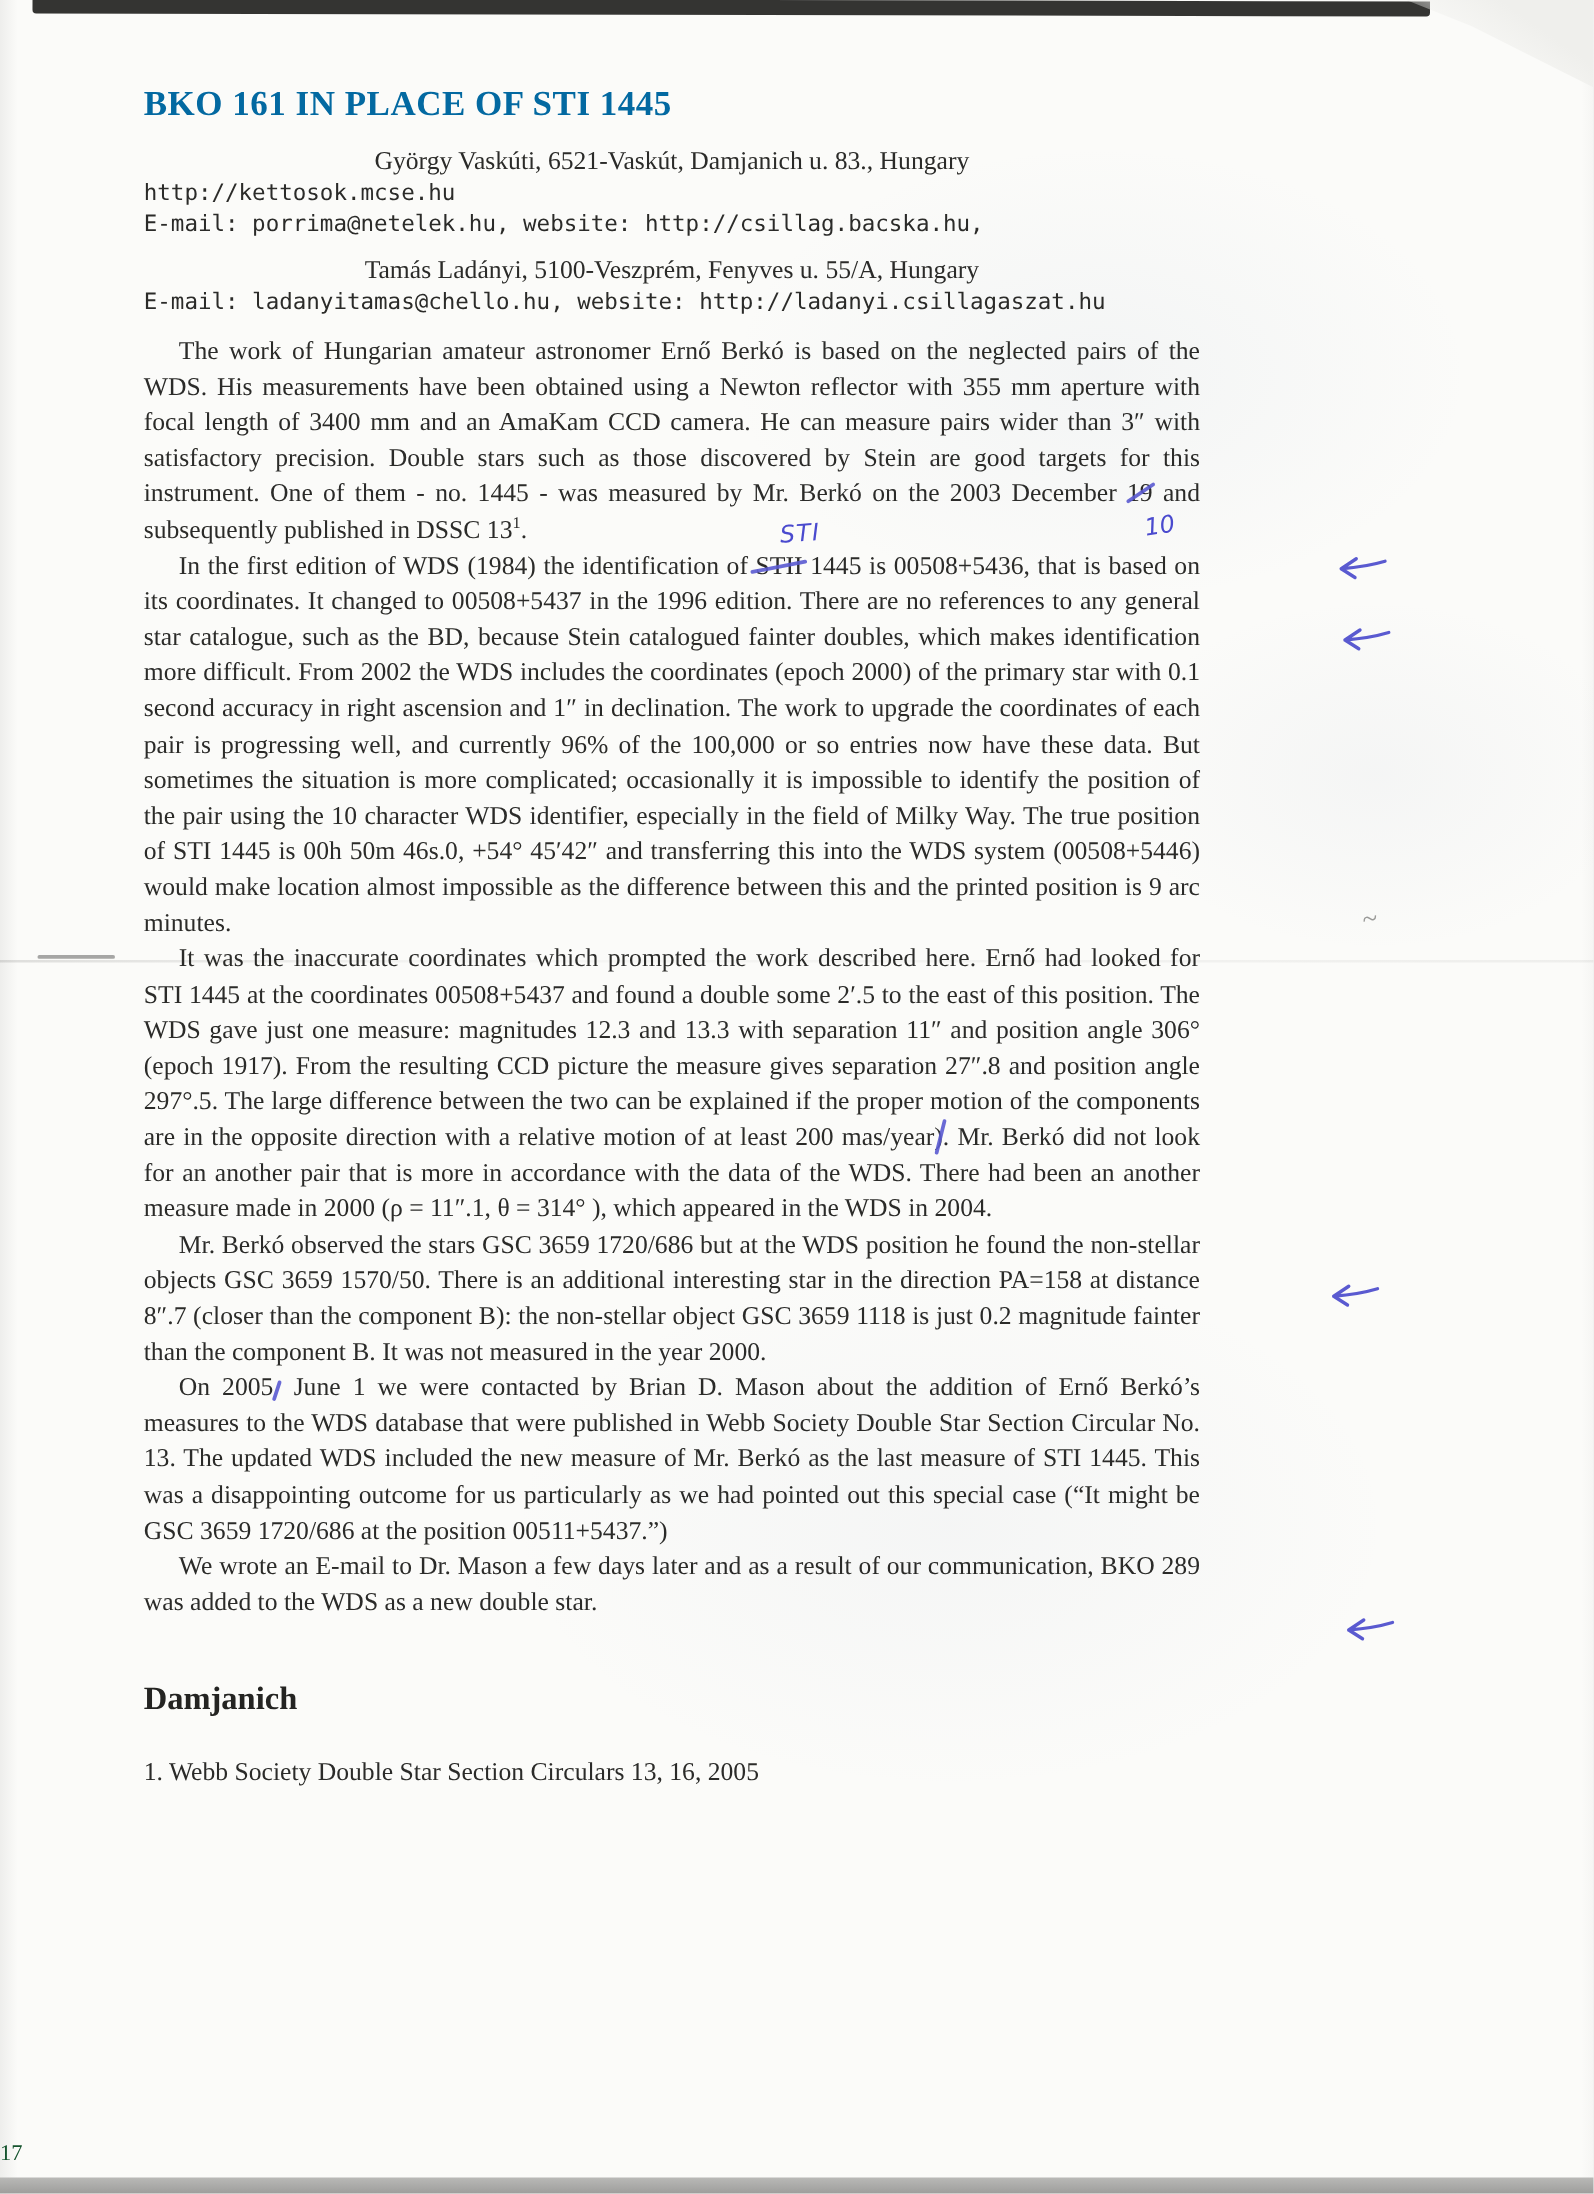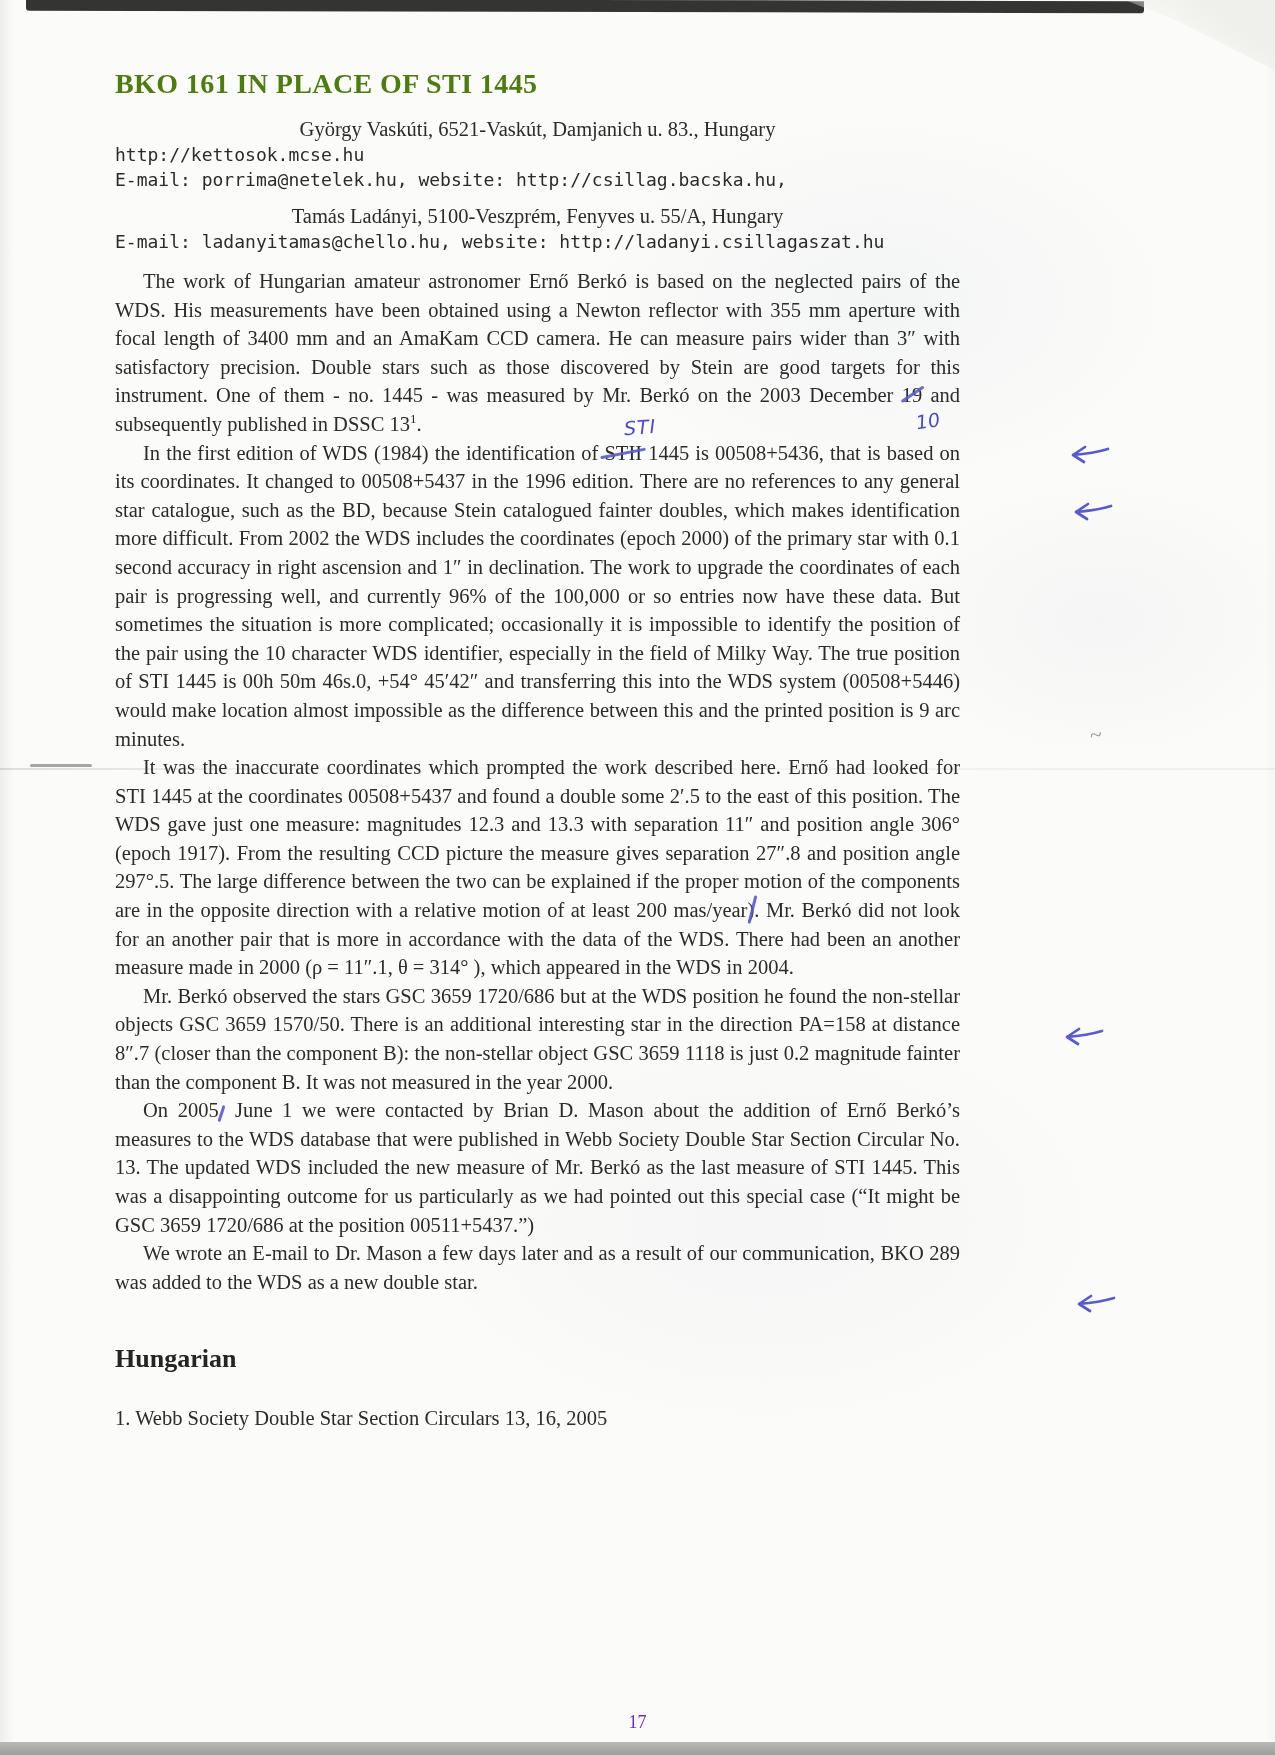--- a/index.html
+++ b/index.html
@@ -44,21 +44,21 @@
     background:#8a8a88;border-radius:2px;opacity:0.75;
   }
   .squiggle{
     position:absolute;left:1090px;top:722px;color:#9a9a98;
     font-size:22px;transform:rotate(-8deg);
   }
   
   .content{position:absolute;left:115px;top:0;width:845px;}
   .title{
     margin:68px 0 18px 0;font-size:28px;font-weight:bold;
-    letter-spacing:0.4px;color:#4d7c0f;
+    letter-spacing:0.4px;color:#0369a1;
   }
   .author-line{margin:2px 0 3px 0;font-size:20.5px;text-align:center;}
   .mono-line{
     margin:3px 0 4px 0;font-size:18px;
     font-family:"DejaVu Sans Mono",monospace;letter-spacing:0;
   }
   .author-block{margin-bottom:15px;}
   .body-text{
     font-size:20.5px;line-height:28.6px;text-align:justify;
     text-indent:28px;margin:0;
@@ -89,21 +89,21 @@
     display:inline-block;width:2.6px;height:17px;background:#5a5ad0;
     border-radius:2px;transform:rotate(18deg);vertical-align:-5px;
     margin:0 3px 0 1px;opacity:.9;
   }
   .margin-arrow{position:absolute;width:46px;height:28px;}
   
   .ref-heading{margin:48px 0 0 0;font-size:26px;font-weight:bold;color:#242422;}
   .ref-item{margin:30px 0 0 0;font-size:20.5px;text-indent:0;}
   .page-number{
     position:absolute;top:1712px;left:0;width:1275px;
-    text-align:center;font-size:18px;color:#6d28d9;
+    text-align:left;font-size:18px;color:#14532d;
   }
   sup{font-size:13px;line-height:0;}
 </style>
 </head>
 <body>
 
 <div class="page">
 
   <div class="scan-tint"></div>
   <div class="edge-top"></div>
@@ -133,21 +133,21 @@
     <p class="body-text"><span>In the first edition of WDS (1984) the identification of </span><span class="ann pen-strike-long">STII<span class="hand-note note-above">STI</span></span><span> 1445 is 00508+5436, that is based on its coordinates. It changed to 00508+5437 in the 1996 edition. There are no references to any general star catalogue, such as the BD, because Stein catalogued fainter doubles, which makes identification more difficult. From 2002 the WDS includes the coordinates (epoch 2000) of the primary star with 0.1 second accuracy in right ascension and 1″ in declination. The work to upgrade the coordinates of each pair is progressing well, and currently 96% of the 100,000 or so entries now have these data. But sometimes the situation is more complicated; occasionally it is impossible to identify the position of the pair using the 10 character WDS identifier, especially in the field of Milky Way. The true position of STI 1445 is 00h 50m 46s.0, +54° 45′42″ and transferring this into the WDS system (00508+5446) would make location almost impossible as the difference between this and the printed position is 9 arc minutes.</span></p>
 
     <p class="body-text"><span>It was the inaccurate coordinates which prompted the work described here. Ernő had looked for STI 1445 at the coordinates 00508+5437 and found a double some 2′.5 to the east of this position. The WDS gave just one measure: magnitudes 12.3 and 13.3 with separation 11″ and position angle 306° (epoch 1917). From the resulting CCD picture the measure gives separation 27″.8 and position angle 297°.5. The large difference between the two can be explained if the proper motion of the components are in the opposite direction with a relative motion of at least 200 mas/year</span><span class="pen-slash">)</span><span>. Mr. Berkó did not look for an another pair that is more in accordance with the data of the WDS. There had been an another measure made in 2000 (ρ = 11″.1, θ = 314° ), which appeared in the WDS in 2004.</span></p>
 
     <p class="body-text">Mr. Berkó observed the stars GSC 3659 1720/686 but at the WDS position he found the non-stellar objects GSC 3659 1570/50. There is an additional interesting star in the direction PA=158 at distance 8″.7 (closer than the component B): the non-stellar object GSC 3659 1118 is just 0.2 magnitude fainter than the component B. It was not measured in the year 2000.</p>
 
     <p class="body-text"><span>On 2005</span><span class="pen-comma"></span><span> June 1 we were contacted by Brian D. Mason about the addition of Ernő Berkó’s measures to the WDS database that were published in Webb Society Double Star Section Circular No. 13. The updated WDS included the new measure of Mr. Berkó as the last measure of STI 1445. This was a disappointing outcome for us particularly as we had pointed out this special case (“It might be GSC 3659 1720/686 at the position 00511+5437.”)</span></p>
 
     <p class="body-text">We wrote an E-mail to Dr. Mason a few days later and as a result of our communication, BKO 289 was added to the WDS as a new double star.</p>
 
-    <h2 class="ref-heading">Hungarian</h2>
+    <h2 class="ref-heading">Damjanich</h2>
 
     <p class="body-text ref-item">1. Webb Society Double Star Section Circulars 13, 16, 2005</p>
 
   </div>
 
   <svg class="margin-arrow" style="left:1066px;top:440px;" viewBox="0 0 46 28">
     <path d="M42 9 C32 12 20 14 7 15 M7 15 L19 7 M7 15 L18 22" stroke="#5a5ad0" stroke-width="2.7" fill="none" stroke-linecap="round"></path>
   </svg>
   <svg class="margin-arrow" style="left:1069px;top:497px;" viewBox="0 0 46 28">
     <path d="M42 9 C32 12 20 14 7 15 M7 15 L19 7 M7 15 L18 22" stroke="#5a5ad0" stroke-width="2.7" fill="none" stroke-linecap="round"></path>

